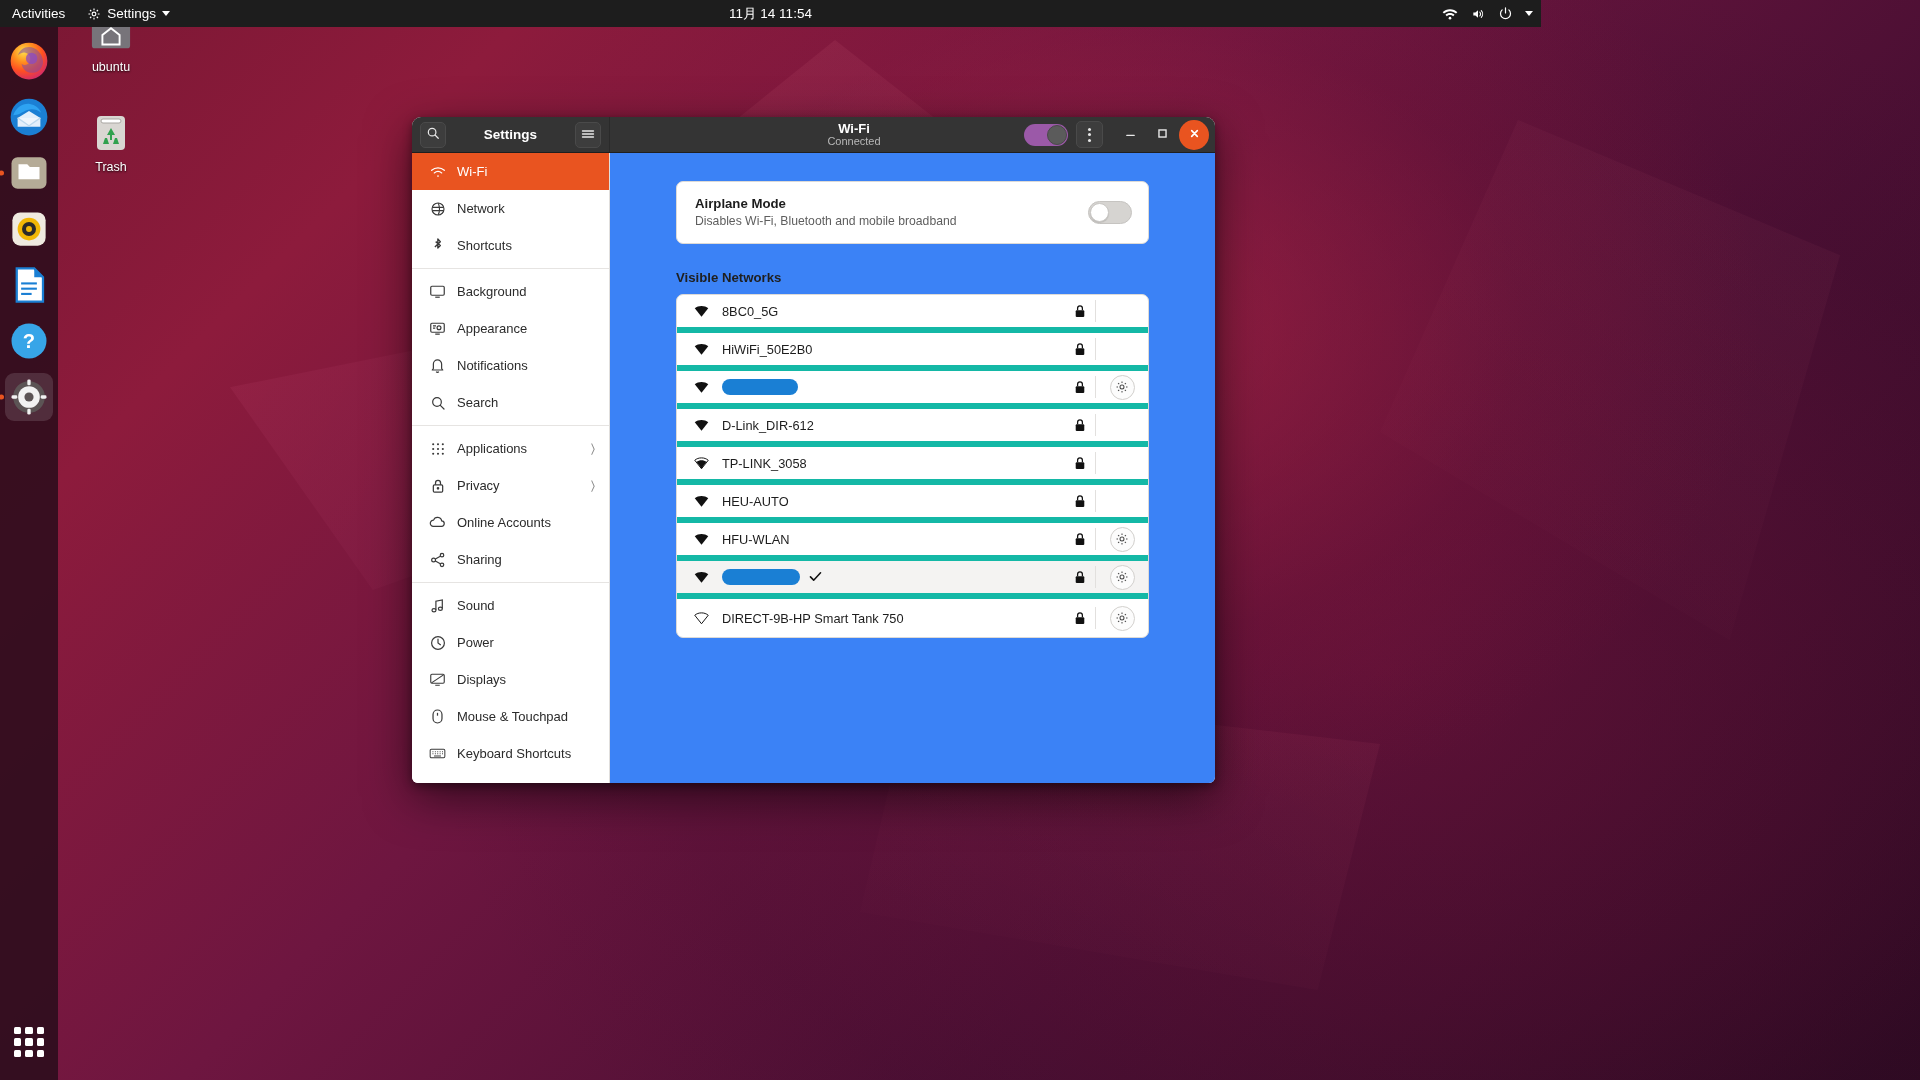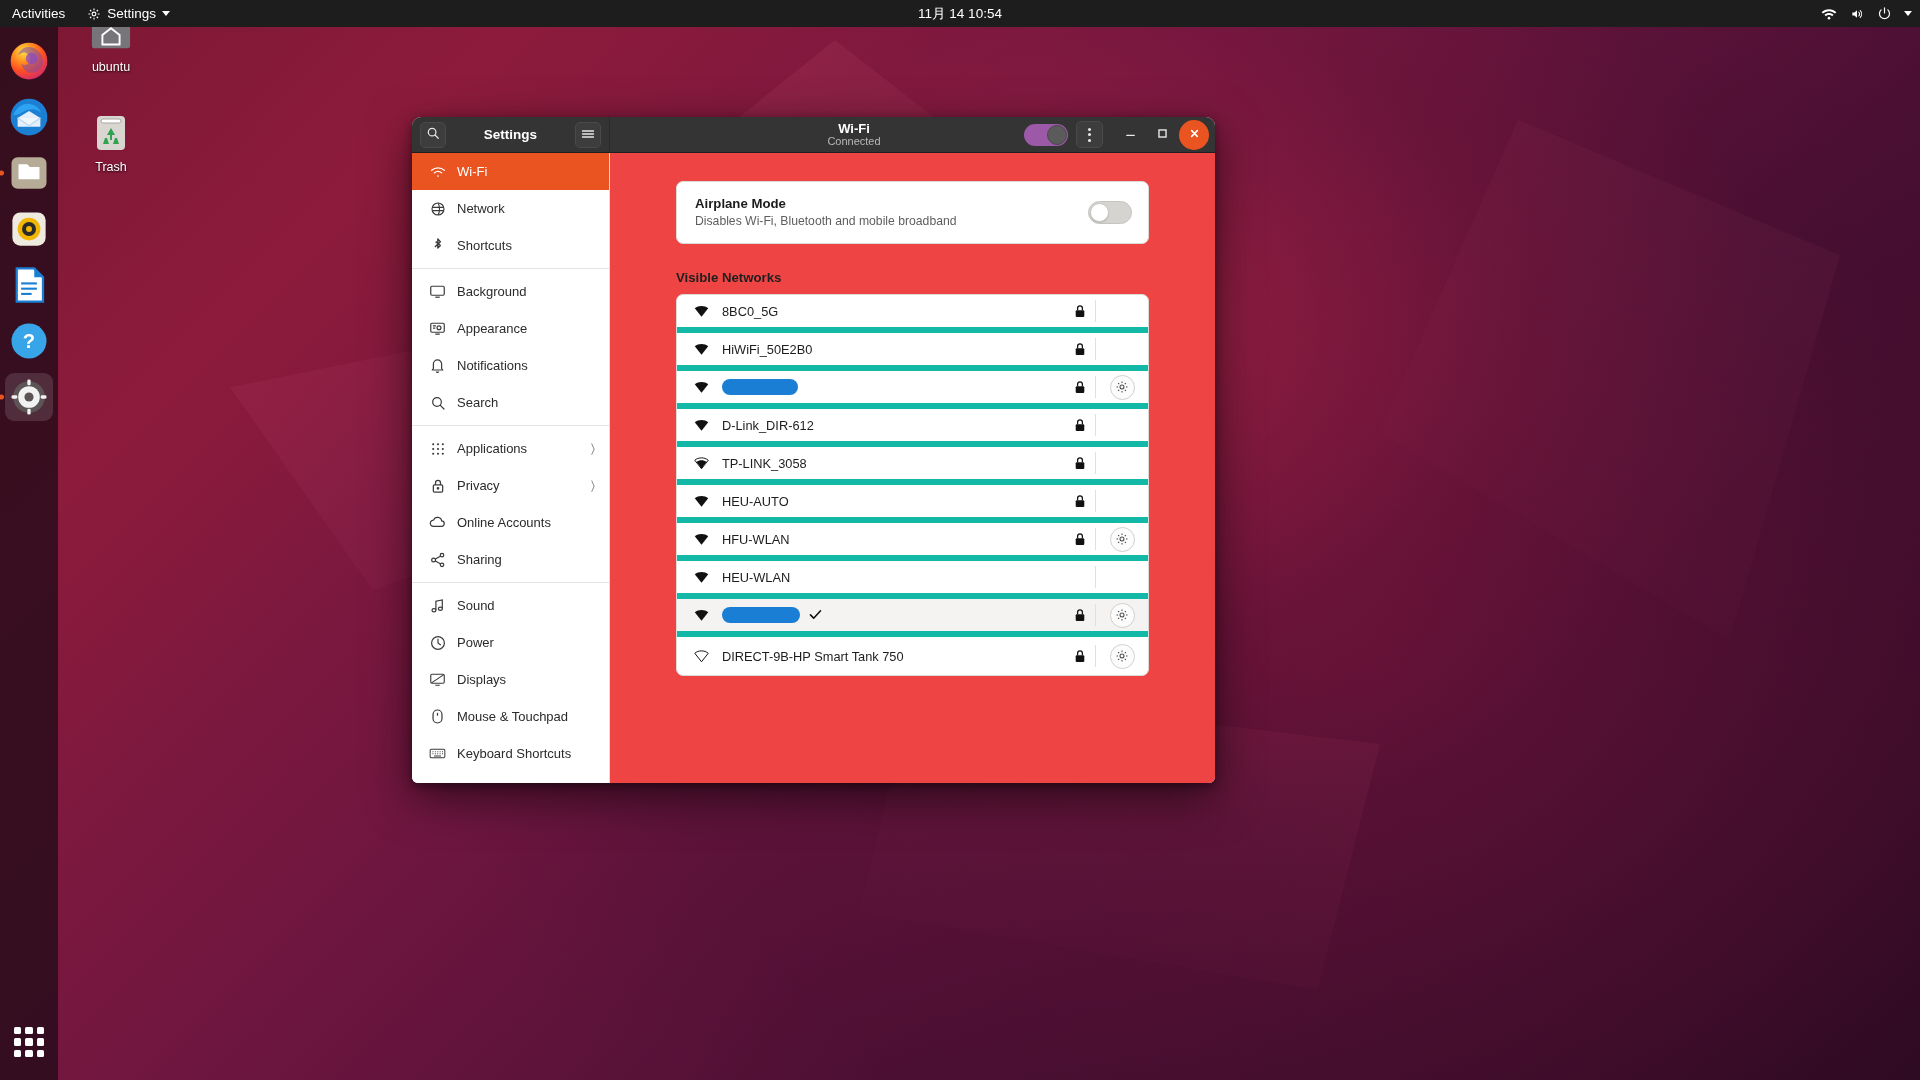--- a/index.html
+++ b/index.html
@@ -35,21 +35,21 @@
     clip-path:polygon(10% 0%, 100% 18%, 88% 100%, 0% 74%);
   }
   .wp4 {
     left:1380px; top:120px; width:460px; height:520px;
     background:linear-gradient(210deg, rgba(255,130,150,0.32), rgba(255,255,255,0));
     clip-path:polygon(30% 0%, 100% 26%, 76% 100%, 0% 60%);
   }
 
   
   #topbar {
-    position:absolute; left:0; top:0; width:1920px; height:27px;
+    position:absolute; left:0; top:0; width:1541px; height:27px;
     background:#1d1d1d; color:#ffffff;
     display:flex; align-items:center; font-size:13.5px; z-index:50;
   }
   #topbar .tb-left { display:flex; align-items:center; height:100%; }
   .tb-item {
     display:flex; align-items:center; gap:6px;
     padding:0 10px; height:100%; color:#ffffff;
   }
   .tb-activities { padding-left:12px; padding-right:12px; }
   .tb-clock {
@@ -158,21 +158,21 @@
     padding:0 14px 0 17px; font-size:13px; color:#2b2b2b;
   }
   .side-item.selected { background:#e95420; color:#ffffff; }
   .side-item .s-ico { width:17px; height:17px; display:flex; align-items:center; justify-content:center; flex:0 0 17px;}
   .side-item .s-lbl { flex:1; }
   .side-item .chev { color:#8a8a8a; font-size:13px; }
   .side-sep { height:1px; background:#e6e4e2; margin:4px 0; }
 
   
   #content {
-    flex:1; background:#ef4444; padding:28px 66px 0 66px; overflow:hidden;
+    flex:1; background:#3b82f6; padding:28px 66px 0 66px; overflow:hidden;
   }
   .card {
     background:#ffffff; border:1px solid #dcdad7; border-radius:7px;
   }
   .airplane {
     display:flex; align-items:center; padding:14px 16px 15px 18px;
     margin-bottom:26px;
   }
   .airplane .txt { flex:1; }
   .airplane .a-title { font-size:13.2px; font-weight:bold; color:#1c1c1c; margin-bottom:3px;}
@@ -233,21 +233,21 @@
           <circle cx="12" cy="12" r="3.2"></circle>
           <path d="M12 2.5v3M12 18.5v3M2.5 12h3M18.5 12h3M5.2 5.2l2.1 2.1M16.7 16.7l2.1 2.1M18.8 5.2l-2.1 2.1M7.3 16.7l-2.1 2.1"></path>
         </svg>
       </span>
       <span>Settings</span>
       <span class="caret"></span>
     </div>
   </div>
 
   <div class="tb-clock">
-    <span>11月 14  10:54</span>
+    <span>11月 14  11:54</span>
   </div>
 
   <div class="tb-right">
     <span>
       <svg width="16" height="14" viewBox="0 0 24 20">
         <path d="M12 3C7.6 3 3.7 4.7 1 7.4l2 2C5.3 7.2 8.5 5.8 12 5.8s6.7 1.4 9 3.6l2-2C20.3 4.7 16.4 3 12 3z" fill="#ffffff"></path>
         <path d="M12 8.6c-2.6 0-5 1-6.8 2.7l2 2C8.4 12.2 10.1 11.4 12 11.4s3.6.8 4.8 1.9l2-2C17 9.6 14.6 8.6 12 8.6z" fill="#ffffff"></path>
         <circle cx="12" cy="16.2" r="2" fill="#ffffff"></circle>
       </svg>
     </span>
@@ -775,31 +775,20 @@
             <span class="net-divider"></span>
             <span class="net-gear">
               <span class="gear-btn">
                 <svg width="14" height="14" viewBox="0 0 24 24" fill="none" stroke="#4a4a4a" stroke-width="1.8">
                   <circle cx="12" cy="12" r="3.4"></circle>
                   <path d="M12 2.6v2.6M12 18.8v2.6M2.6 12h2.6M18.8 12h2.6M5.3 5.3l1.9 1.9M16.8 16.8l1.9 1.9M18.7 5.3l-1.9 1.9M7.2 16.8l-1.9 1.9"></path>
                 </svg>
               </span>
             </span>
           </div>
-          <div class="net-row">
-            <span class="net-ico">
-              <svg width="15" height="13" viewBox="0 0 20 17">
-                <path d="M1 4.2C3.5 2 6.6 1 10 1s6.5 1 9 3.2L10 15.5z" fill="#111"></path>
-              </svg>
-            </span>
-            <span class="net-name">HEU-WLAN</span>
-            <span class="net-lock"></span>
-            <span class="net-divider"></span>
-            <span class="net-gear"></span>
-          </div>
           <div class="net-row connected">
             <span class="net-ico">
               <svg width="15" height="13" viewBox="0 0 20 17">
                 <path d="M1 4.2C3.5 2 6.6 1 10 1s6.5 1 9 3.2L10 15.5z" fill="#111"></path>
               </svg>
             </span>
             <span class="net-name">
               <span class="redact" style="width: 78px;"></span>
               <span><svg width="13" height="11" viewBox="0 0 14 12" fill="none" stroke="#111" stroke-width="1.7" stroke-linecap="round" stroke-linejoin="round">
                   <path d="M1.5 6.4L5 10 12.5 2"></path>

